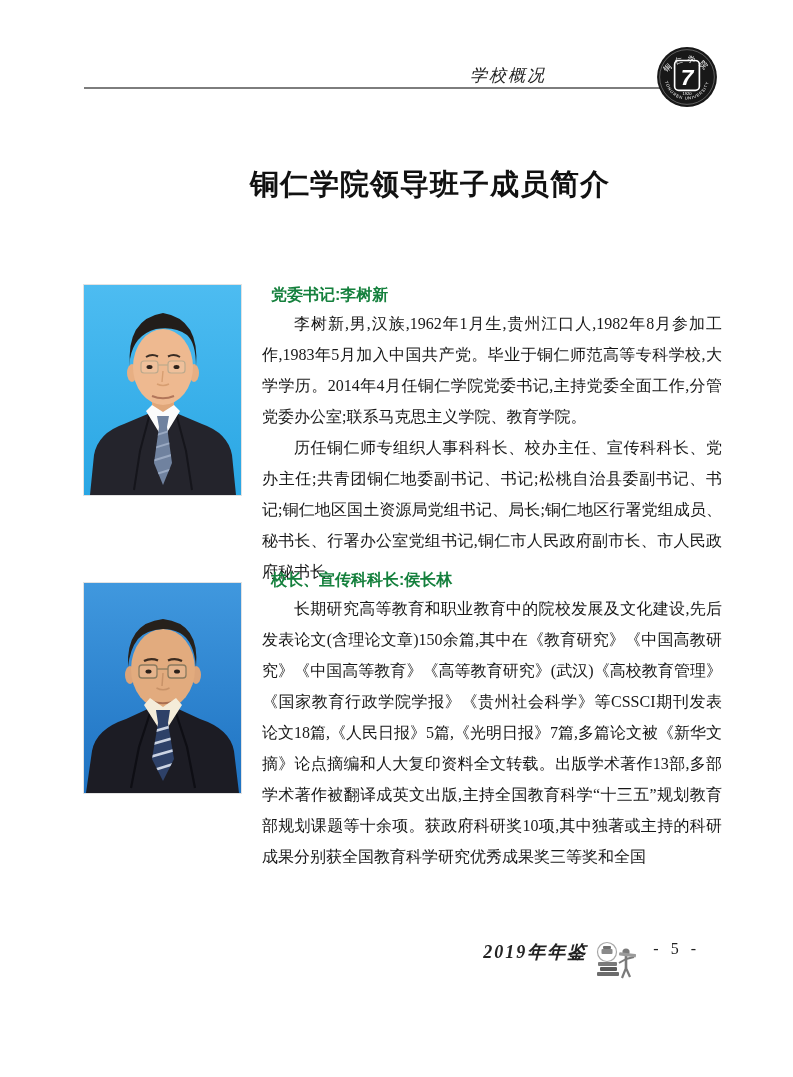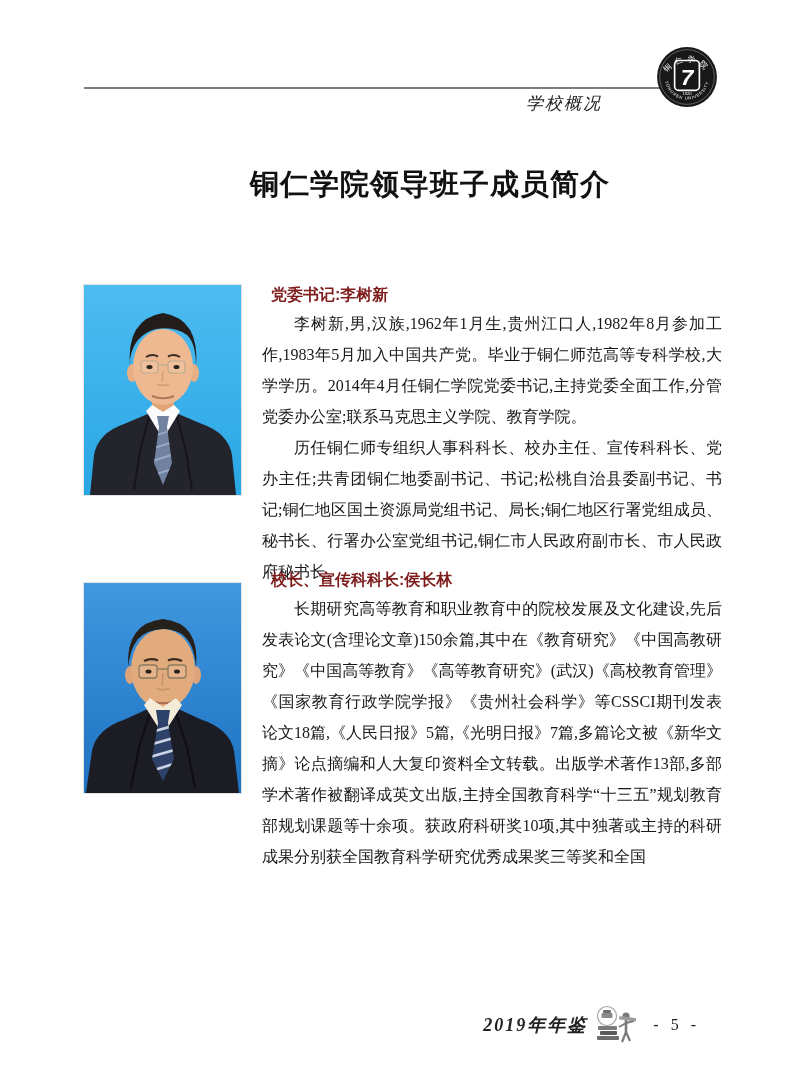--- a/index.html
+++ b/index.html
@@ -18,27 +18,26 @@
   .header-rule {
     position: absolute;
     left: 84px; top: 87px;
     width: 582px; height: 2px;
     background: #7d7d7d;
   }
   .header-label {
     position: absolute;
     left: 470px; top: 64px;
     width: 188px;
-    text-align: center;
+    text-align: left;
     font-size: 17px;
     font-style: italic;
     letter-spacing: 2px;
     color: #222;
     font-family: "Liberation Serif", serif;
-    margin-top: 28px;
   }
   .header-logo {
     position: absolute;
     left: 655px; top: 45px;
     width: 64px; height: 64px;
   }
 
   
   .page-title {
     position: absolute;
@@ -66,40 +65,39 @@
     width: 460px;
   }
   .profile-text-1 { top: 281px; }
   .profile-text-2 { top: 566px; }
 
   .profile-heading {
     font-family: "Liberation Sans", sans-serif;
     font-weight: bold;
     font-size: 16px;
     line-height: 27px;
-    color: #7f1d1d;
+    color: #15803d;
     margin-left: 9px;
   }
   .profile-text p {
     font-family: "Liberation Serif", serif;
     font-size: 16px;
     line-height: 31px;
     text-align: justify;
     text-indent: 2em;
     color: #171717;
   }
 
   
   .footer {
     position: absolute;
-    left: 0; top: 1004px;
+    left: 0; top: 940px;
     width: 700px;
     display: flex;
     justify-content: flex-end;
-    align-items: center;
   }
   .footer-yearbook {
     font-size: 18px;
     font-style: italic;
     font-weight: bold;
     letter-spacing: 2px;
     color: #222;
   }
   .footer-icon { width: 44px; height: 42px; margin-left: 6px; }
   .footer-page {

